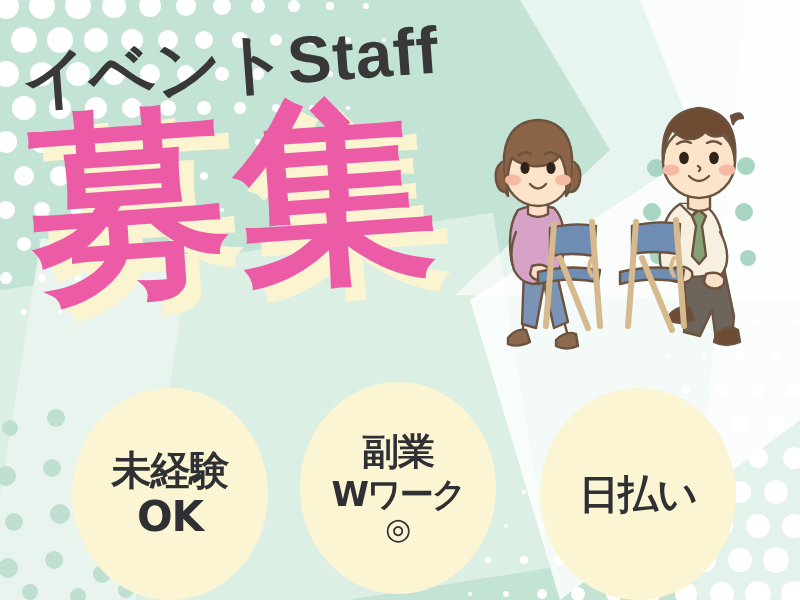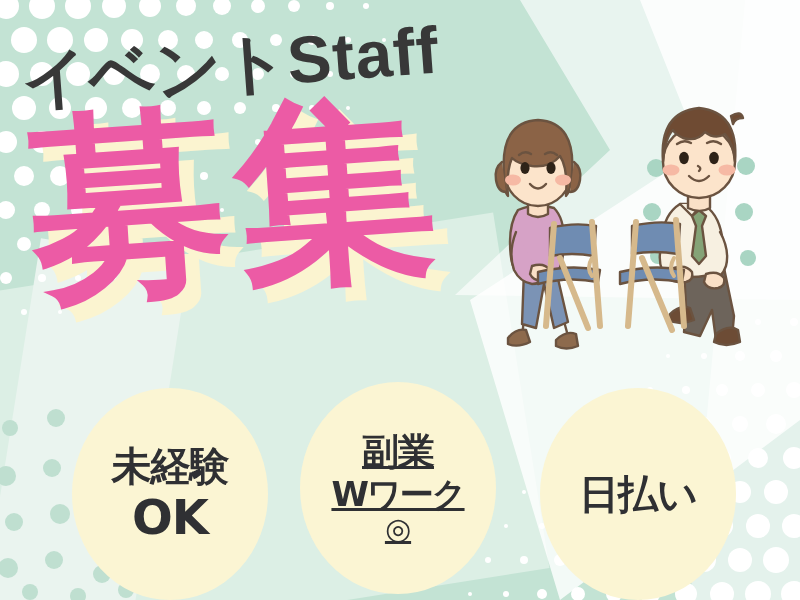--- a/index.html
+++ b/index.html
@@ -61,24 +61,24 @@
   .badge{
     position:absolute;
     background:#fbf5d3;border-radius:50%;
     display:flex;flex-direction:column;
     align-items:center;justify-content:center;
     color:#2f3033;font-weight:700;
     font-family:"DejaVu Sans","Liberation Sans",sans-serif;
     text-align:center;line-height:1.06;
   }
   #badge-1{left:72px;top:388px;width:196px;height:212px;}
-  #badge-2{left:300px;top:382px;width:196px;height:212px;text-decoration:underline;}
+  #badge-2{left:300px;top:382px;width:196px;height:212px;}
   #badge-3{left:540px;top:388px;width:196px;height:212px;gap:37px;}
   .badge .l1{font-size:40px;letter-spacing:-1px;}
-  .badge .l2{font-size:48px;letter-spacing:-1px;margin-top:4px;}
+  .badge .l2{font-size:42px;letter-spacing:-1px;margin-top:4px;}
   .badge .l3{font-size:30px;margin-top:2px;line-height:1;}
   #badge-2 .l1{font-size:37px;}
   #badge-2 .l2{font-size:34px;letter-spacing:-2px;}
 
   
   #illustration{position:absolute;left:488px;top:100px;width:312px;height:260px;}
 </style>
 </head>
 <body>
 

